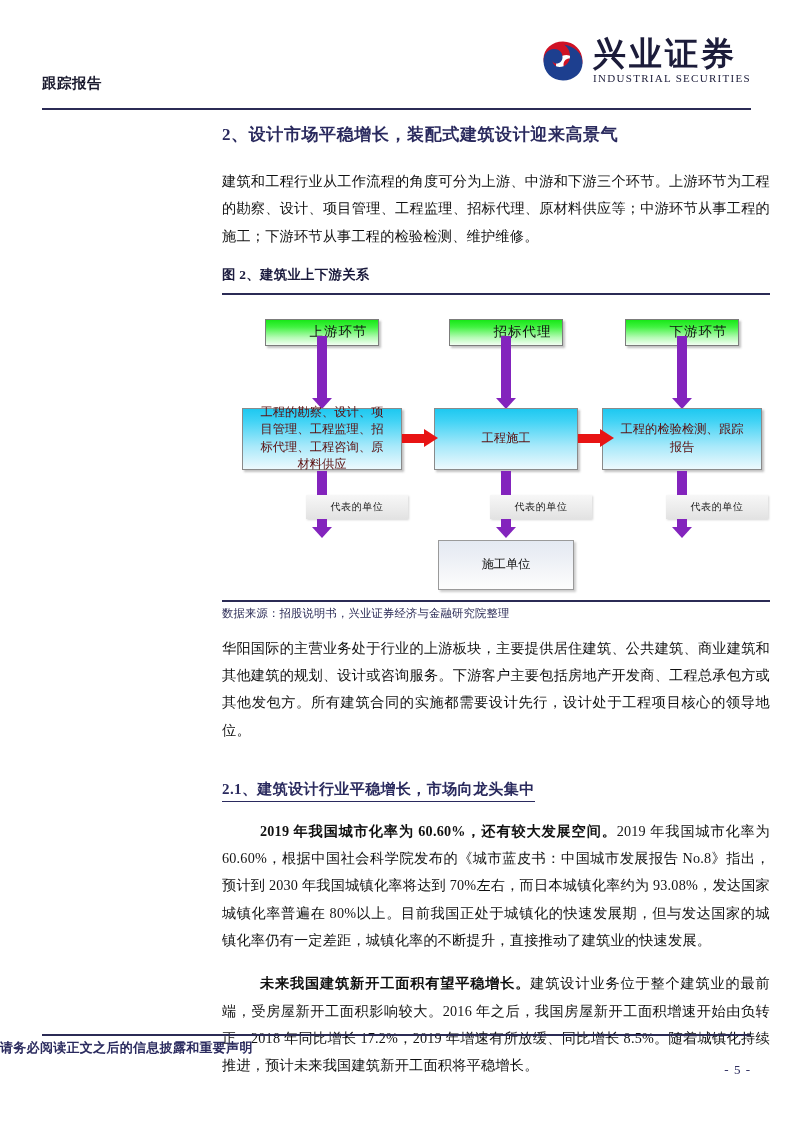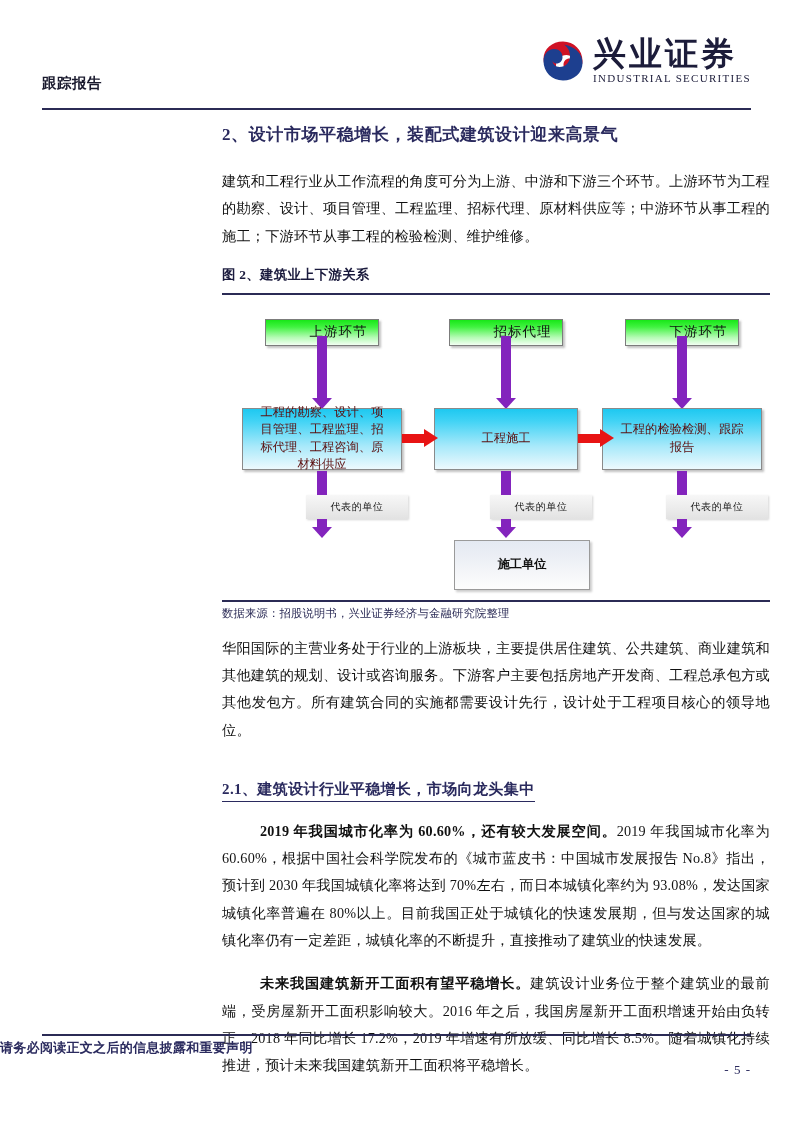--- a/index.html
+++ b/index.html
@@ -222,21 +222,21 @@
     width: 150px;
     height: 50px;
     background: linear-gradient(to bottom, #e4e9f2 0%, #eceff5 35%, #f7f8fa 75%, #fdfdfd 100%);
     border: 1px solid #9a9a9a;
     box-shadow: 2px 2px 2px rgba(130,130,130,0.4);
     font-size: 12.2px;
     color: #111;
     line-height: 1.42;
     padding: 2px 6px;
   }
-  .dg-col.c2 .box-bottom { left: 28px; width: 136px; font-weight: bold; }
+  .dg-col.c2 .box-bottom { left: 12px; width: 136px; }
 
   
   .v-arrow {
     position: absolute;
     width: 10px;
     background: #8324bd;
   }
   .v-arrow.shaft-a { left: 75px; top: 41px; height: 66px; }
   .dg-col.c2 .v-arrow.shaft-a { left: 75px; }
   .v-arrow-head {

